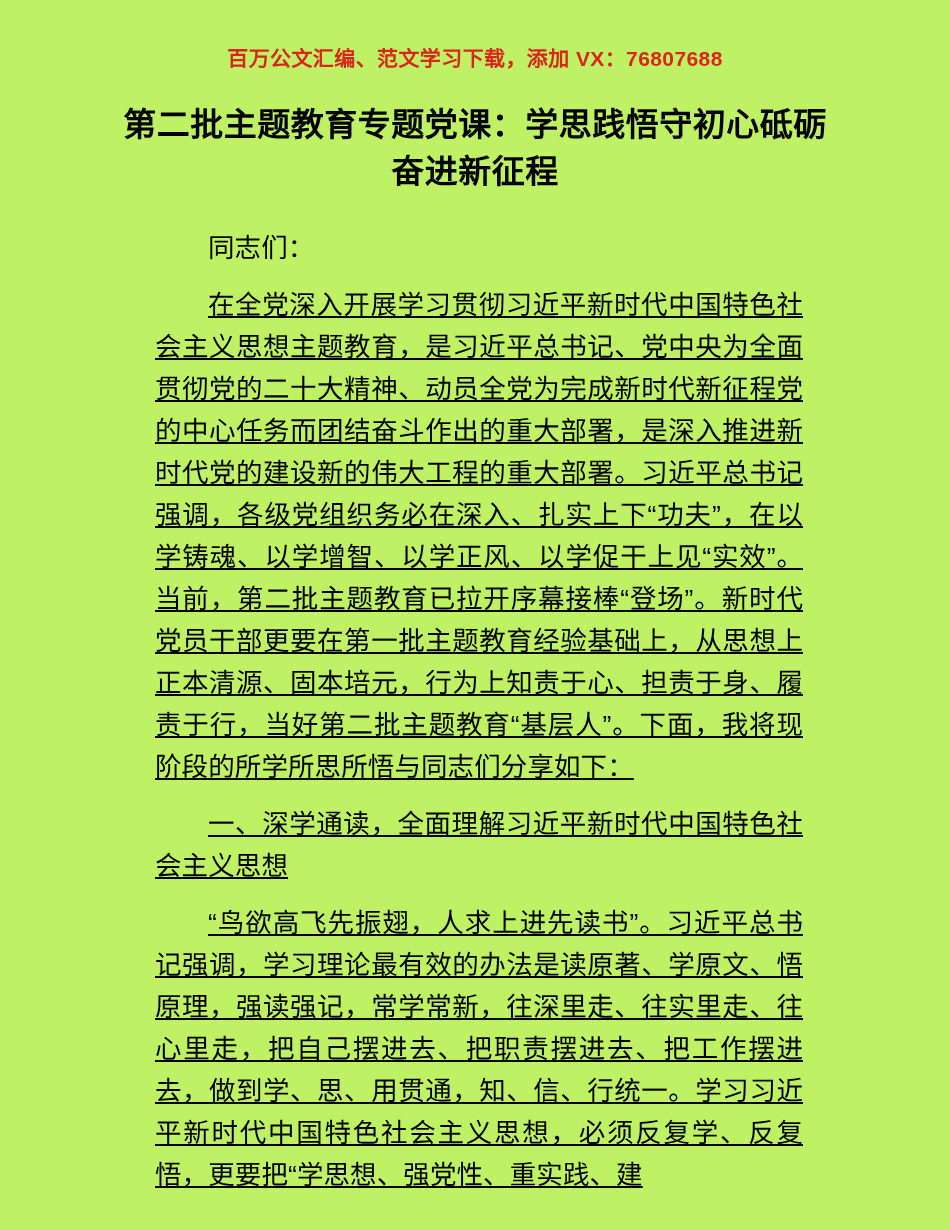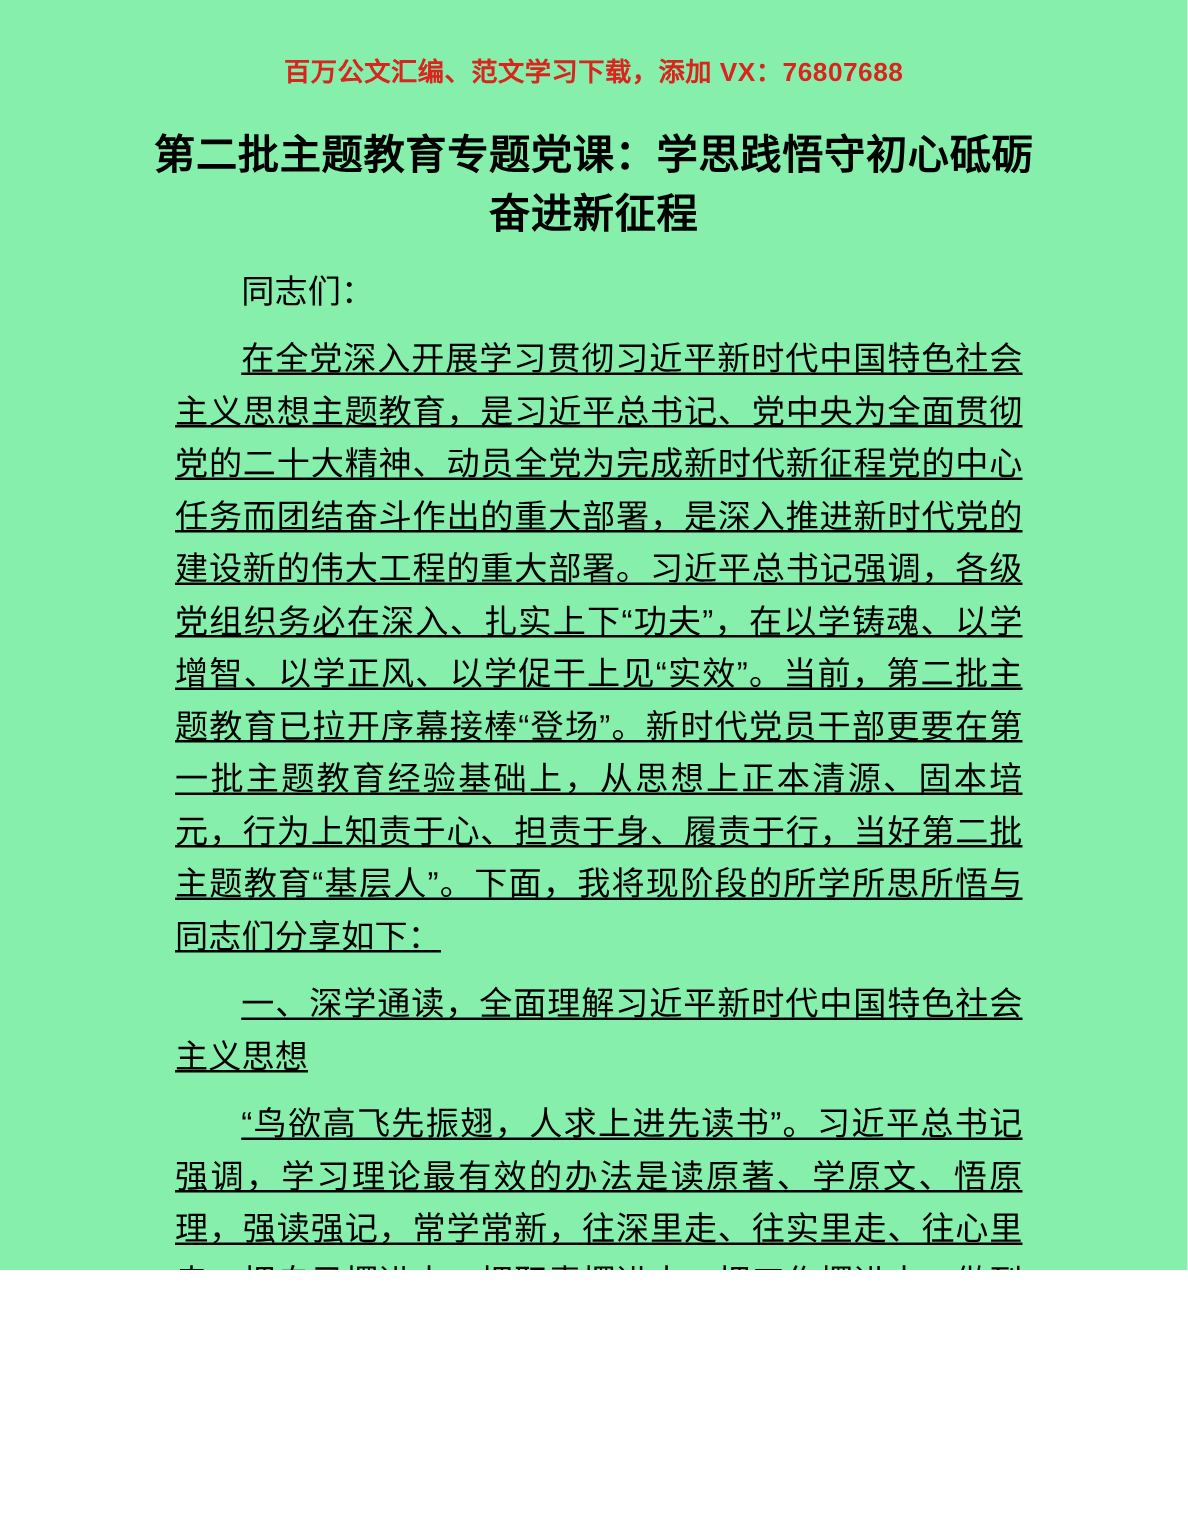--- a/index.html
+++ b/index.html
@@ -10,23 +10,23 @@
   }
 
   body {
     font-family: "Liberation Sans", "DejaVu Sans", sans-serif;
     -webkit-font-smoothing: antialiased;
   }
 
   .page {
     position: relative;
     width: 950px;
-    height: 1016px;
+    height: 1230px;
     margin: 0 auto;
-    background: #86efac;
+    background: #bef264;
     overflow: hidden;
     box-sizing: border-box;
   }
 
   
   .promo-header {
     width: 100%;
     text-align: center;
     padding-top: 46px;
     box-sizing: border-box;
@@ -57,21 +57,21 @@
     box-sizing: border-box;
   }
 
   
   .doc-body {
     padding: 16px 132px 0 140px;
     box-sizing: border-box;
   }
 
   .para {
-    margin: 0;
+    margin: 15px;
     font-family: "Liberation Sans", "DejaVu Sans", sans-serif;
     font-size: 26.5px;
     font-weight: 400;
     color: #000000;
     line-height: 42px;
     text-align: justify;
     text-justify: inter-ideograph;
     text-indent: 2em;
     letter-spacing: 0.1px;
     word-break: break-all;

